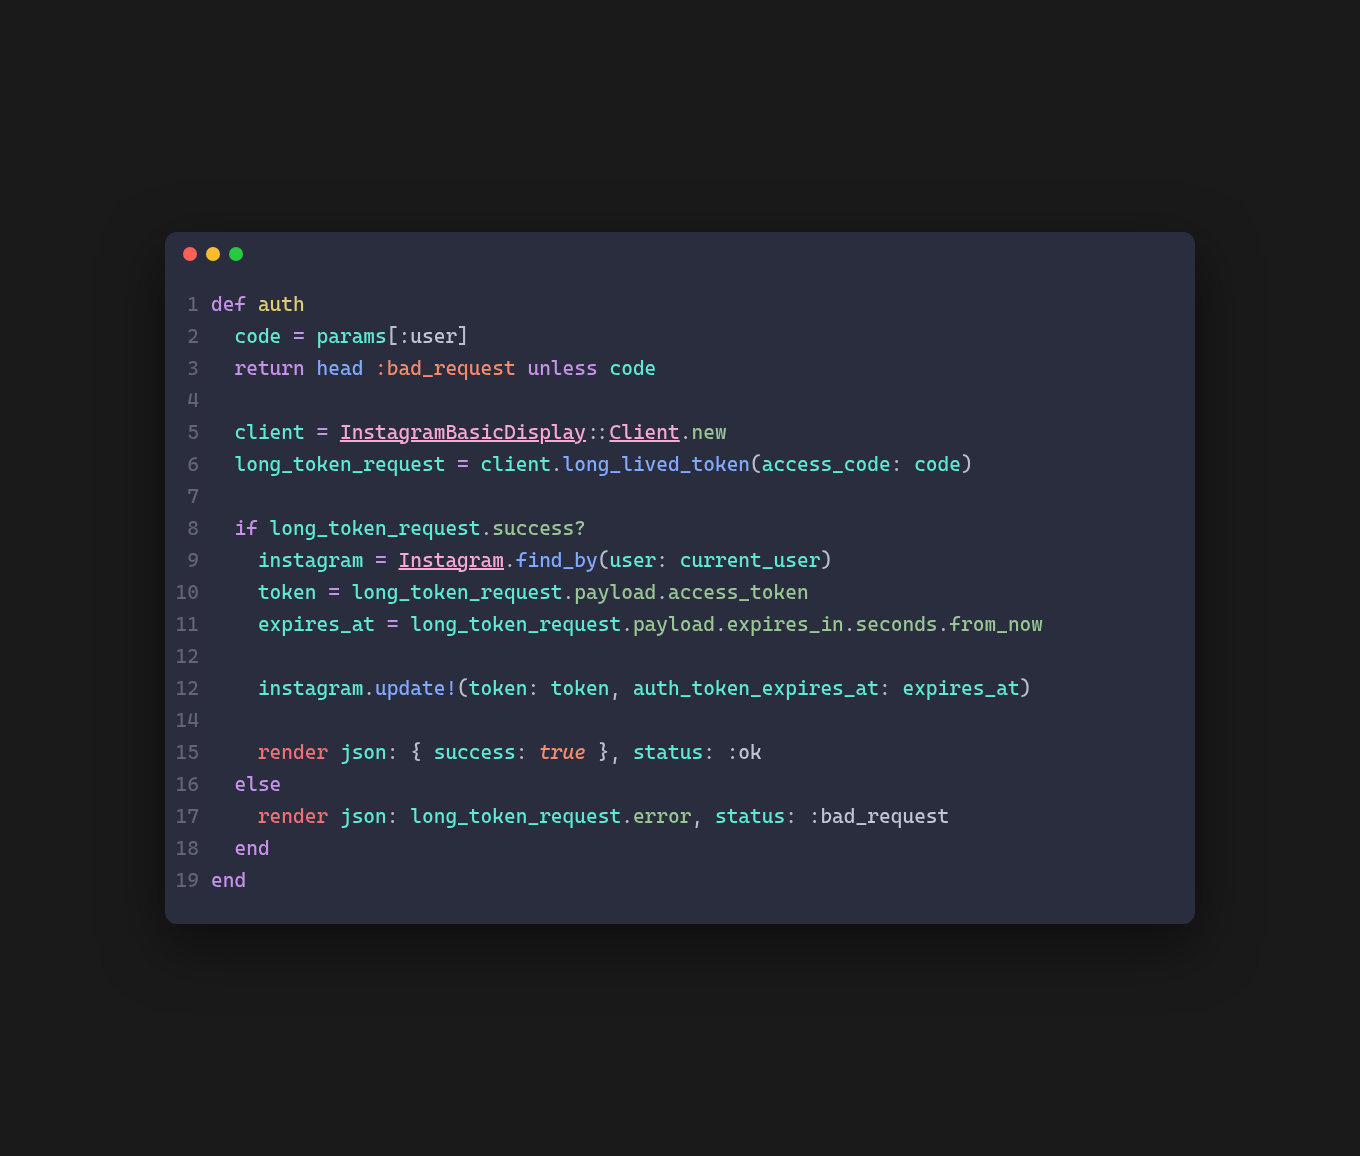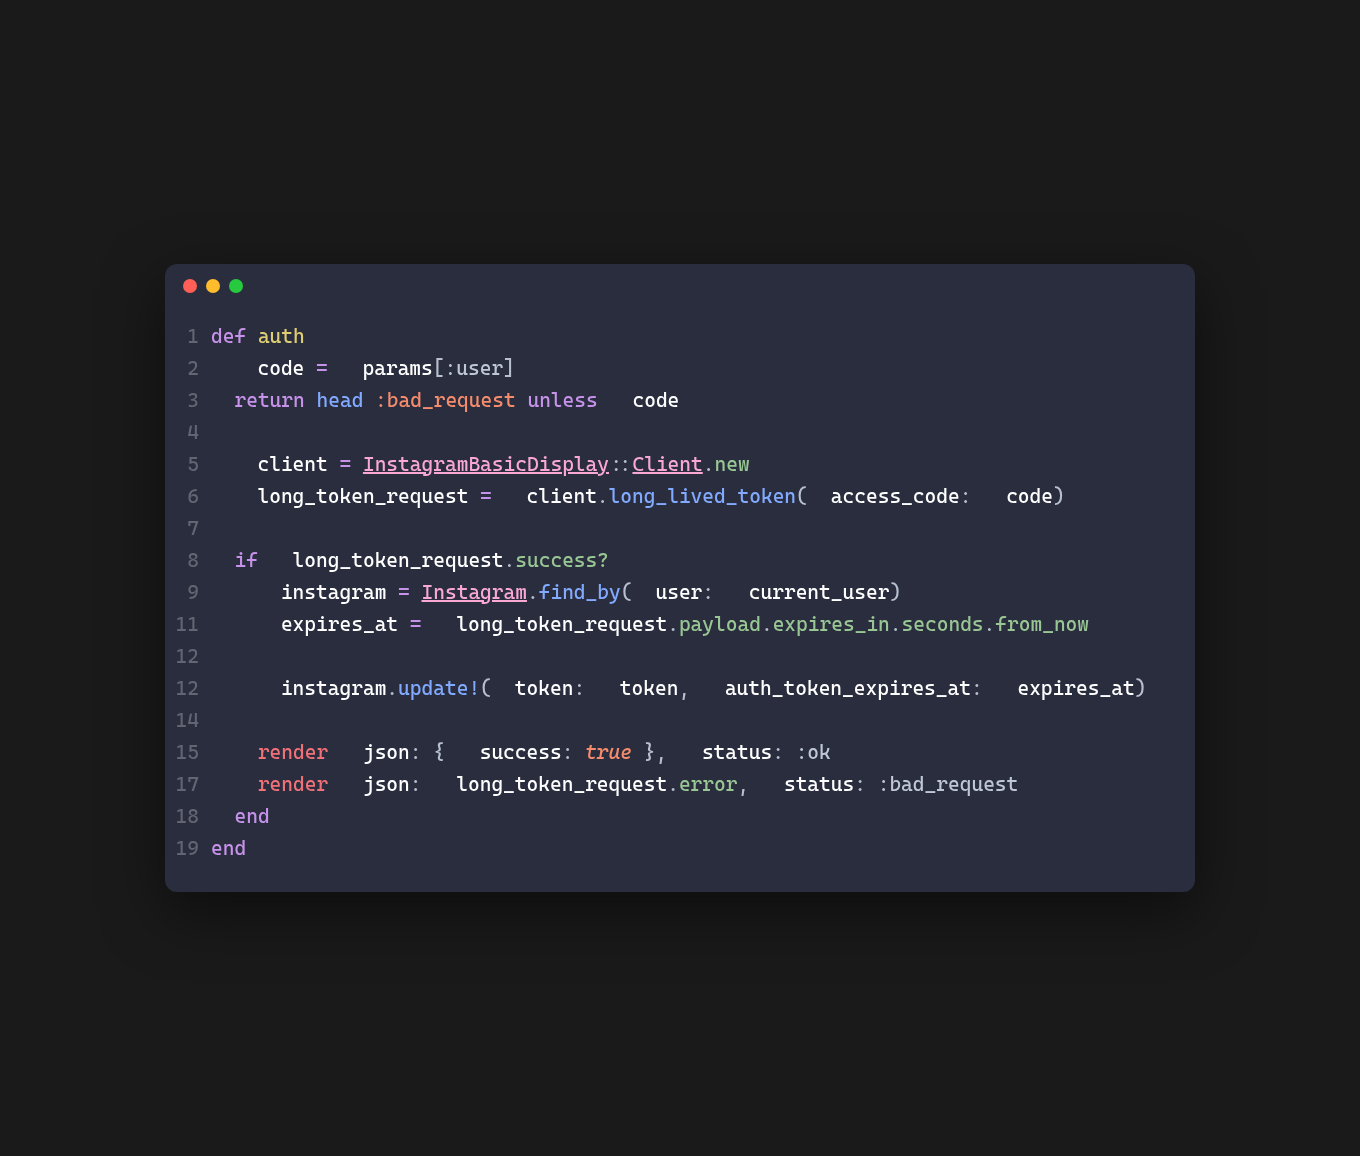--- a/index.html
+++ b/index.html
@@ -52,21 +52,21 @@
     user-select: none;
   }
   .code {
     color: #bfc7d5;
     white-space: pre-wrap;
     word-break: break-word;
     flex: 1;
   }
   .kw   { color: #c792ea; } 
   .fn   { color: #dece73; } 
-  .id   { color: #ffffff; margin-left: 23px; } 
+  .id   { color: #5eead4; } 
   .op   { color: #c792ea; } 
   .punc { color: #b8c0ce; } 
   .sym  { color: #bfc7d5; } 
   .call { color: #82aaff; } 
   .cls  { color: #f9a8d4; text-decoration: underline; } 
   .prop { color: #99c794; } 
   .num  { color: #f78c6c; font-style: italic; } 
   .pink { color: #f07178; } 
   .symc { color: #f78c6c; } 
 </style>
@@ -110,40 +110,48 @@
       </div>
       <div class="line">
         <div class="gutter">8</div>
         <div class="code">  <span class="kw">if</span> <span class="id">long_token_request</span><span class="punc">.</span><span class="prop">success?</span></div>
       </div>
       <div class="line">
         <div class="gutter">9</div>
         <div class="code">    <span class="id">instagram</span> <span class="op">=</span> <span class="cls">Instagram</span><span class="punc">.</span><span class="call">find_by</span><span class="punc">(</span><span class="id">user</span><span class="punc">:</span> <span class="id">current_user</span><span class="punc">)</span></div>
       </div>
       <div class="line">
+        <div class="gutter">10</div>
+        <div class="code">    <span class="id">token</span> <span class="op">=</span> <span class="id">long_token_request</span><span class="punc">.</span><span class="prop">payload</span><span class="punc">.</span><span class="prop">access_token</span></div>
+      </div>
+      <div class="line">
         <div class="gutter">11</div>
         <div class="code">    <span class="id">expires_at</span> <span class="op">=</span> <span class="id">long_token_request</span><span class="punc">.</span><span class="prop">payload</span><span class="punc">.</span><span class="prop">expires_in</span><span class="punc">.</span><span class="prop">seconds</span><span class="punc">.</span><span class="prop">from_now</span></div>
       </div>
       <div class="line">
         <div class="gutter">12</div>
         <div class="code">&nbsp;</div>
       </div>
       <div class="line">
         <div class="gutter">12</div>
         <div class="code">    <span class="id">instagram</span><span class="punc">.</span><span class="call">update!</span><span class="punc">(</span><span class="id">token</span><span class="punc">:</span> <span class="id">token</span><span class="punc">,</span> <span class="id">auth_token_expires_at</span><span class="punc">:</span> <span class="id">expires_at</span><span class="punc">)</span></div>
       </div>
       <div class="line">
         <div class="gutter">14</div>
         <div class="code">&nbsp;</div>
       </div>
       <div class="line">
         <div class="gutter">15</div>
         <div class="code">    <span class="pink">render</span> <span class="id">json</span><span class="punc">:</span> <span class="punc">{</span> <span class="id">success</span><span class="punc">:</span> <span class="num">true</span> <span class="punc">},</span> <span class="id">status</span><span class="punc">:</span> <span class="sym">:ok</span></div>
       </div>
       <div class="line">
+        <div class="gutter">16</div>
+        <div class="code">  <span class="kw">else</span></div>
+      </div>
+      <div class="line">
         <div class="gutter">17</div>
         <div class="code">    <span class="pink">render</span> <span class="id">json</span><span class="punc">:</span> <span class="id">long_token_request</span><span class="punc">.</span><span class="prop">error</span><span class="punc">,</span> <span class="id">status</span><span class="punc">:</span> <span class="sym">:bad_request</span></div>
       </div>
       <div class="line">
         <div class="gutter">18</div>
         <div class="code">  <span class="kw">end</span></div>
       </div>
       <div class="line">
         <div class="gutter">19</div>
         <div class="code"><span class="kw">end</span></div>

